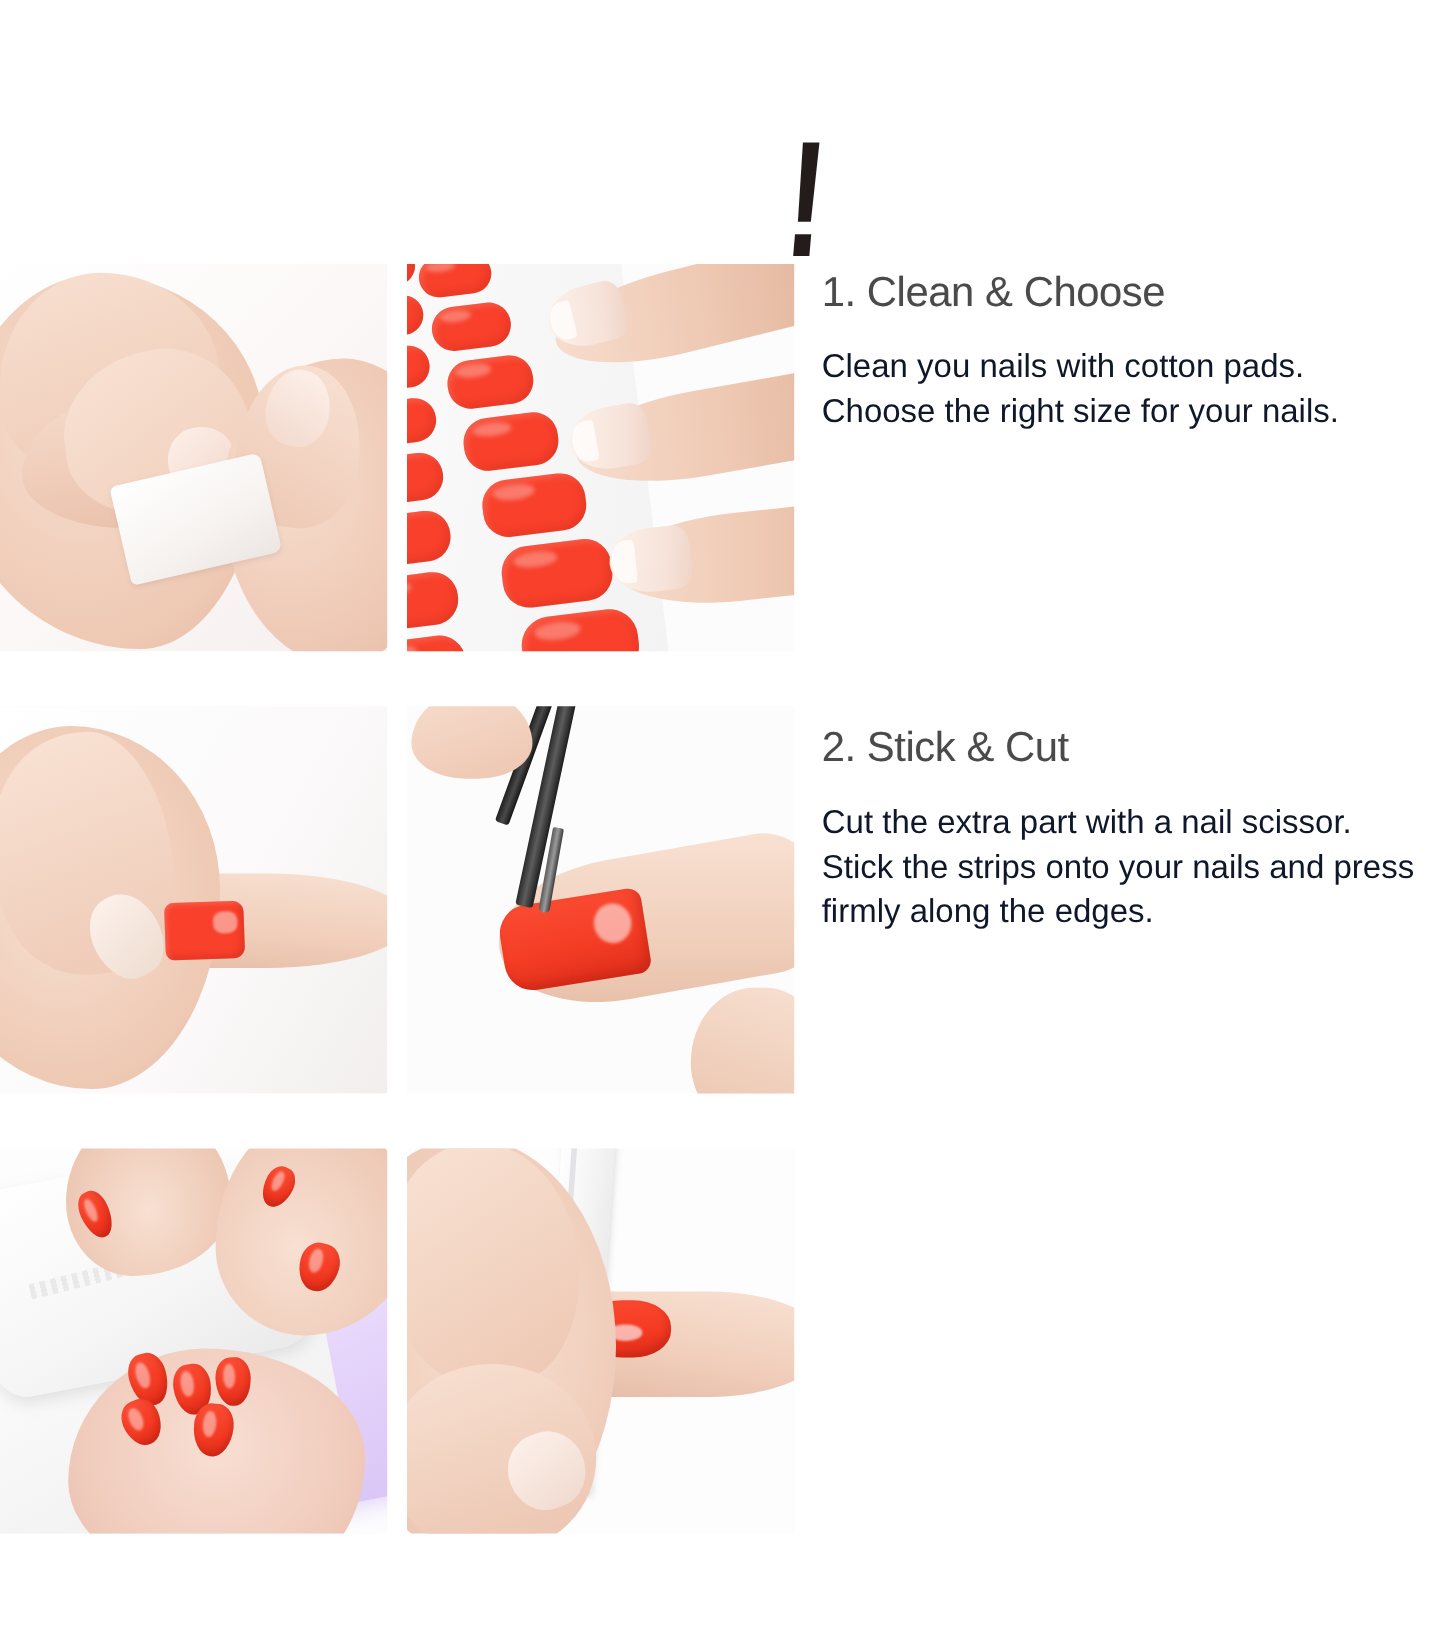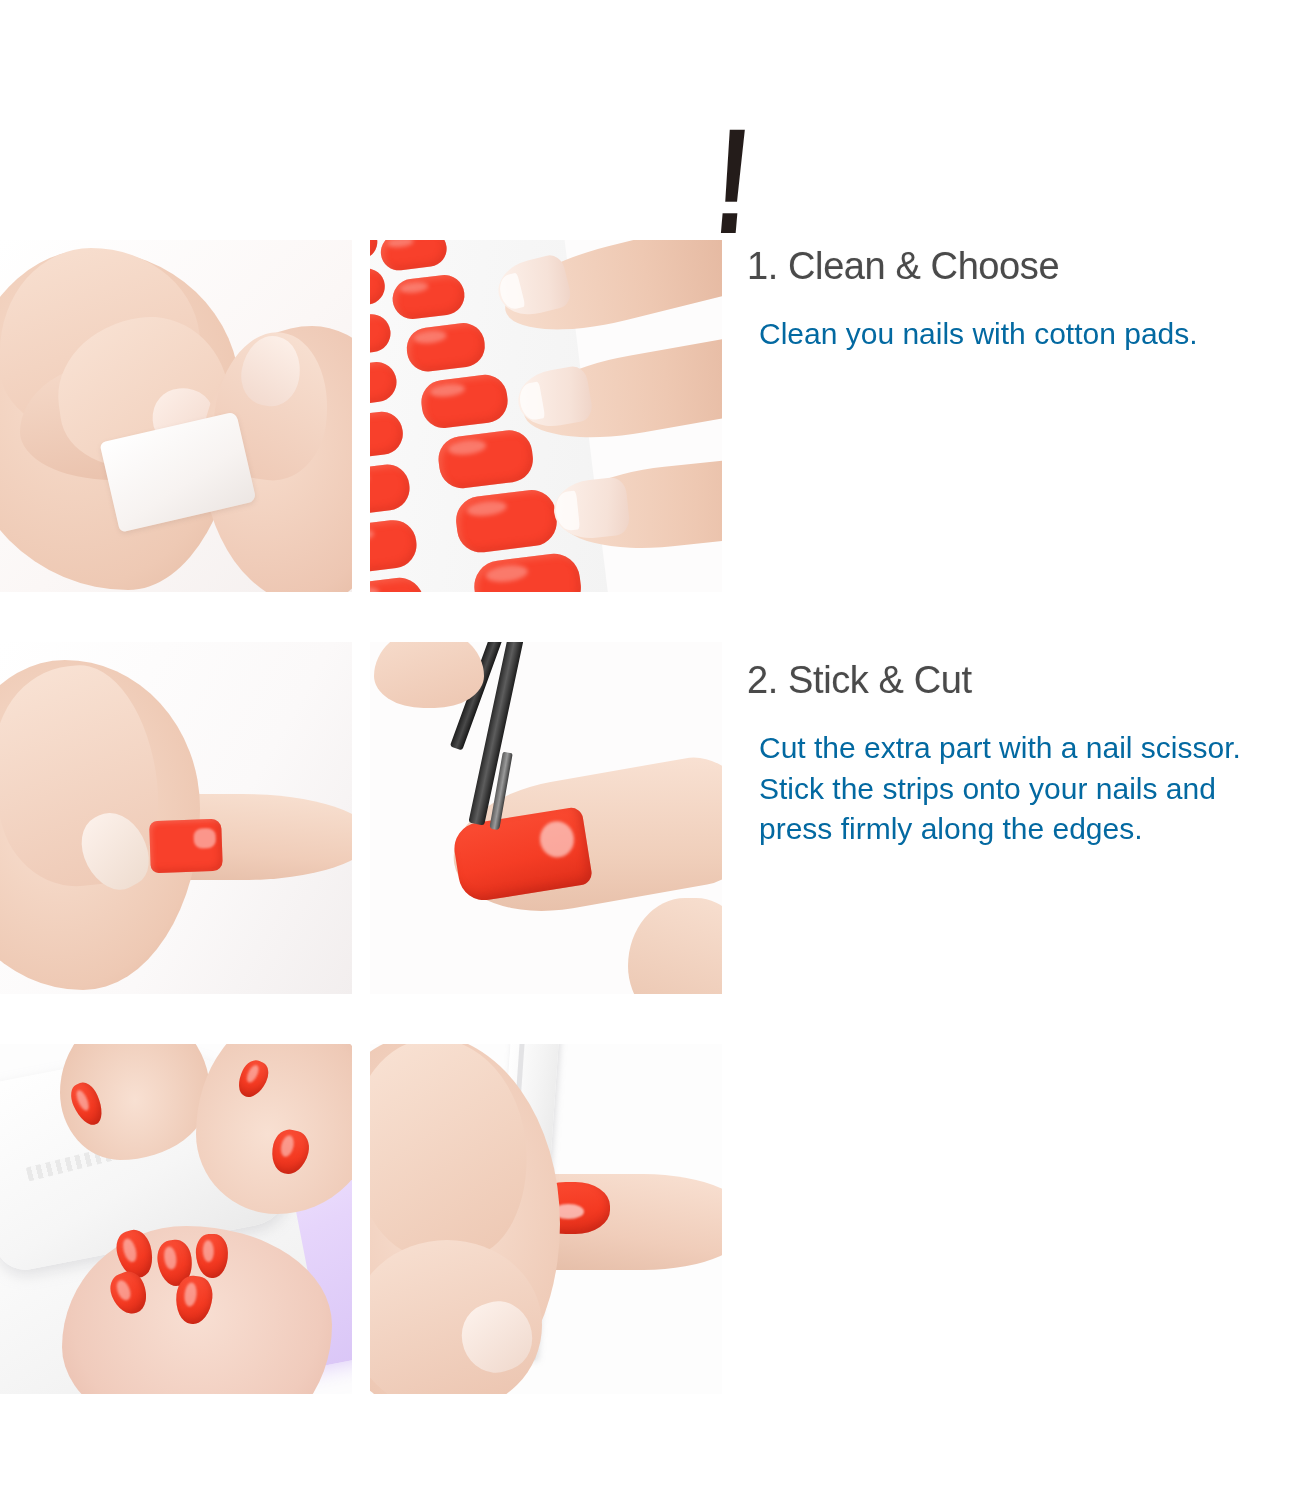--- a/index.html
+++ b/index.html
@@ -310,22 +310,22 @@
 
   
   .textcol { position: absolute; left: 747px; width: 553px; }
   .step-head {
     font-size: 38px; font-weight: normal; color: #4a4a4a;
     letter-spacing: -0.4px; line-height: 1.1;
     text-shadow: 0 1px 0 rgba(255,255,255,.85), 0 0 1px rgba(90,90,90,.35);
     margin: 0 0 26px 0; white-space: nowrap;
   }
   .step-body {
-    font-size: 30px; font-weight: normal; color: #0369a1;
-    line-height: 1.36; margin: 12px;
+    font-size: 30px; font-weight: normal; color: #0f172a;
+    line-height: 1.36; margin: 0;
   }
   .step-body .ln { display: block; }
 </style>
 </head>
 <body>
 
 <div class="title-block">
   <div class="excl">!</div>
 </div>
 
@@ -374,20 +374,21 @@
         <div class="pfn" style="left:6px;   top:140px; width:72px;  height:56px; transform:rotate(-10deg);"></div>
         <div class="pf" style="left:46px;  top:236px; width:230px; height:80px; transform:rotate(-6deg);"></div>
         <div class="pfn" style="left:42px;  top:250px; width:74px;  height:58px; transform:rotate(-6deg);"></div>
       </div>
     </div>
 
     <div class="textcol" style="top:6px;">
       <h2 class="step-head">1. Clean &amp; Choose</h2>
       <p class="step-body">
         <span class="ln">Clean you nails with cotton pads.</span>
+        <span class="ln">Choose the right size for your nails.</span>
       </p>
     </div>
   </div>
 
   <div class="row row2">
 
     <div class="photo c1">
       <div class="p3-bg"></div>
       <div class="p3-finger"></div>
       <div class="p3-hand"></div>

